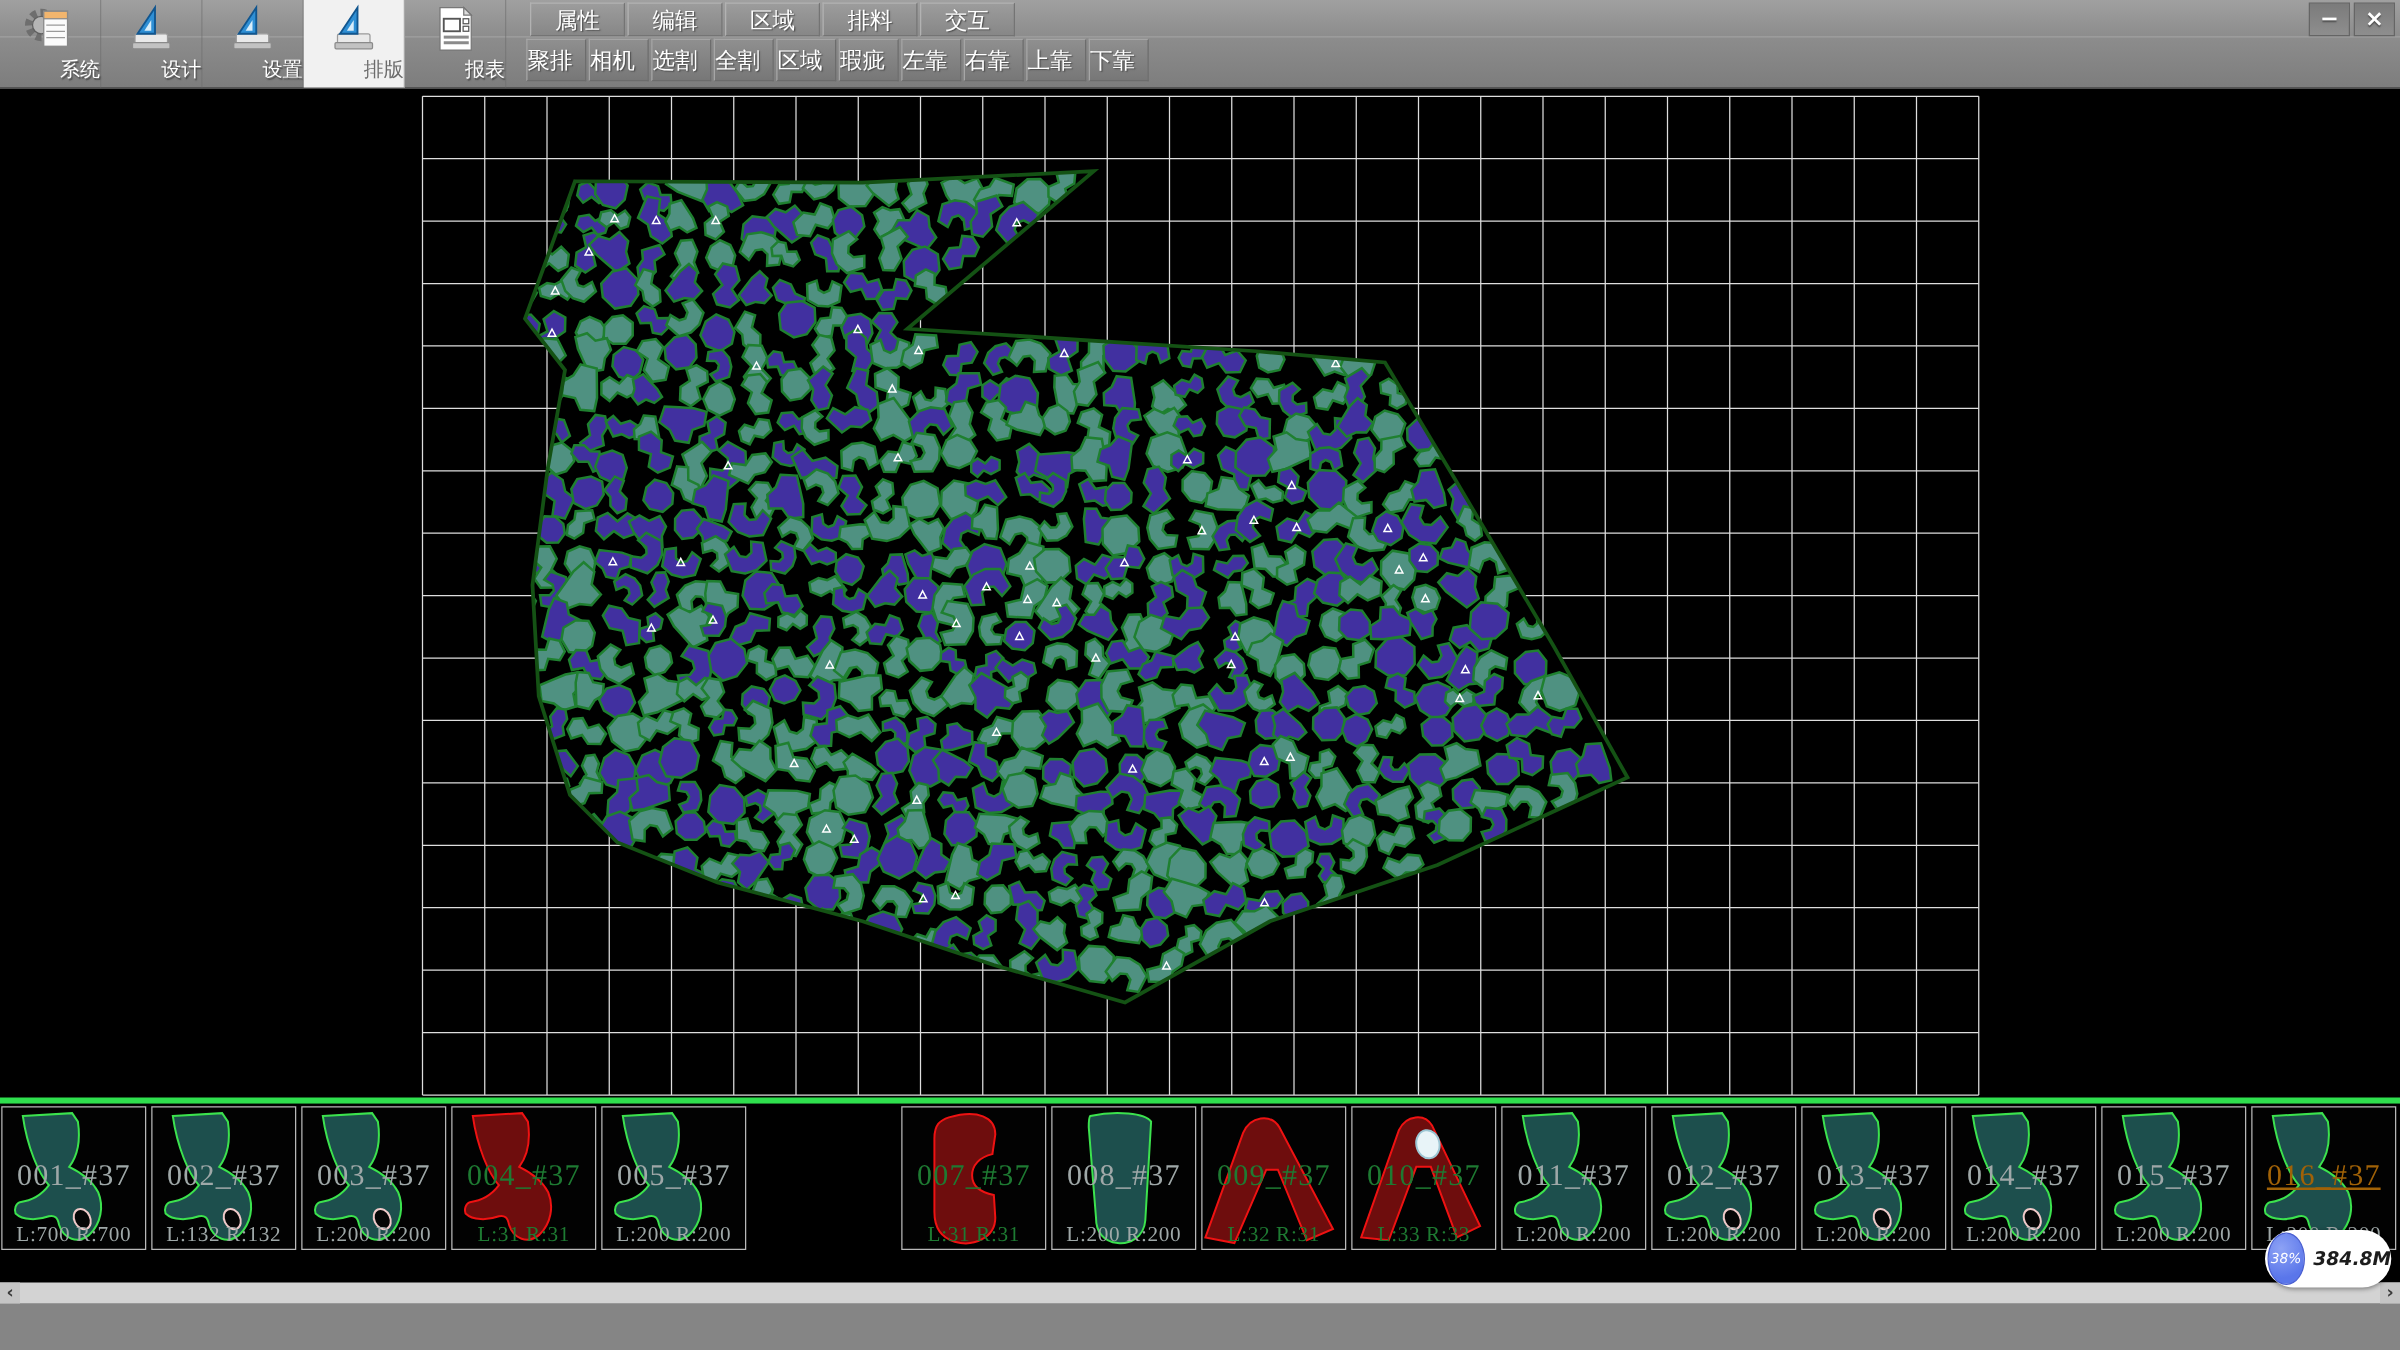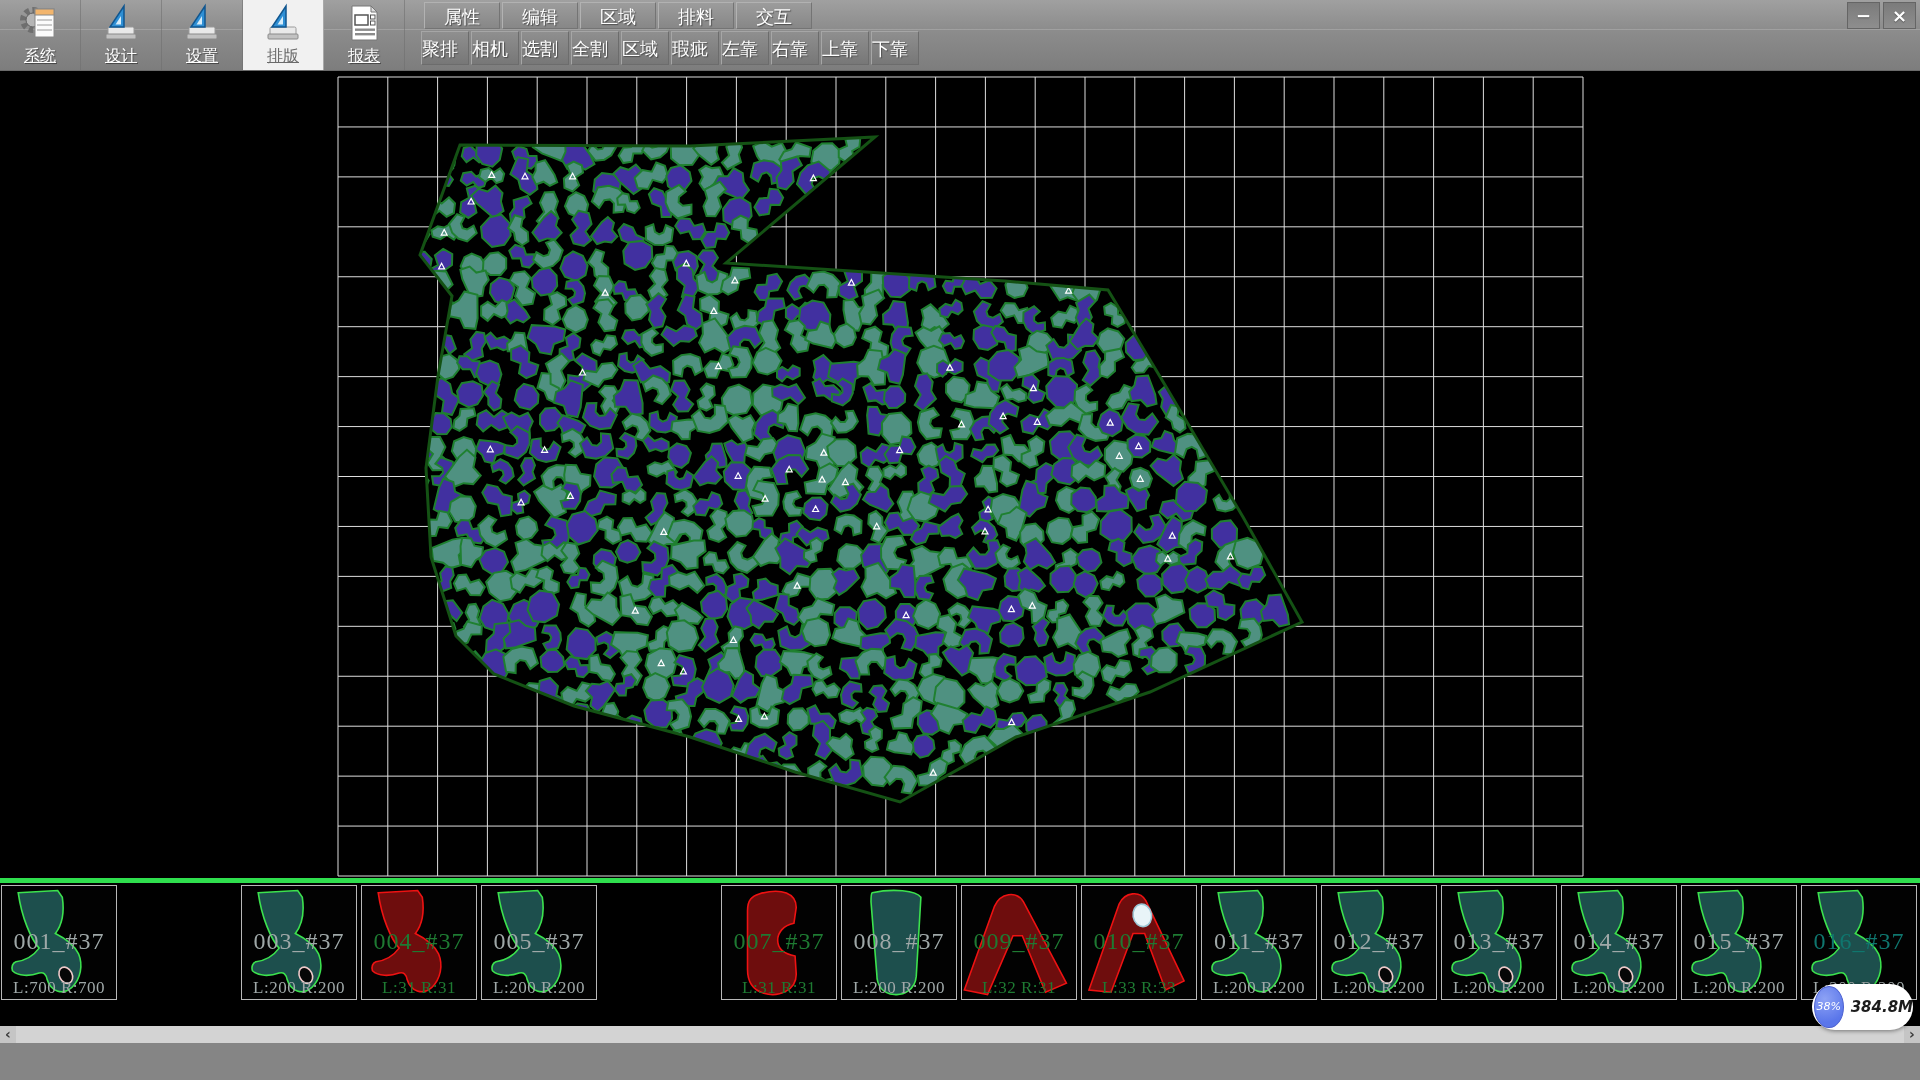--- a/index.html
+++ b/index.html
@@ -8,22 +8,22 @@
 
   
   .toolbar{position:absolute;left:0;top:0;width:1920px;height:70px;
            background:linear-gradient(180deg,#a0a0a0 0%,#8d8d8d 40%,#7d7d7d 100%);
            border-bottom:1px solid #6a6a6a;z-index:5;}
   .toolbar .seam{position:absolute;left:0;top:29px;width:1920px;height:1px;background:rgba(255,255,255,.18);}
   .apps{position:absolute;left:0;top:0;height:70px;display:flex;}
   .app-btn{width:80px;height:70px;position:relative;border-right:1px solid rgba(110,110,110,.55);cursor:default;}
   .app-btn.selected{background:#f1f1f1;}
   .app-btn svg{position:absolute;left:20px;top:3px;width:40px;height:40px;}
-  .app-label{position:absolute;left:0;bottom:3px;width:100%;text-align:center;font-size:16px;color:#fff;
-             text-shadow:1px 1px 1px rgba(70,70,70,.9);text-decoration:underline;}
+  .app-label{position:absolute;left:0;bottom:3px;width:100%;text-align:right;font-size:16px;color:#fff;
+             text-shadow:1px 1px 1px rgba(70,70,70,.9);}
   .app-btn.selected .app-label{color:#6b6b6b;text-shadow:none;}
 
   .tabs{position:absolute;left:424px;top:2px;display:flex;height:27px;}
   .tab{width:76px;height:27px;line-height:27px;text-align:center;color:#fff;font-size:18px;
        background:linear-gradient(180deg,#9c9c9c,#878787);
        border:1px solid;border-color:#b2b2b2 #747474 #747474 #b2b2b2;margin-right:2px;
        text-shadow:1px 1px 1px rgba(70,70,70,.9);box-sizing:border-box;}
   .tools{position:absolute;left:421px;top:31px;display:flex;height:34px;}
   .tool{width:48px;height:34px;line-height:33px;text-align:left;color:#fff;font-size:18px;
         background:linear-gradient(180deg,#8f8f8f,#777);
@@ -901,25 +901,33 @@
 <div class="sep-line"></div>
 <div class="thumbs" id="thumbs">
     <div class="thumb" style="left: 1px;">
       <svg viewBox="0 0 100 100" preserveAspectRatio="none">
         <path d="M14,6 L48,4 L52,10 C54,24 52,34 46,42 C54,46 62,52 66,60 C70,70 68,82 60,90 C52,97 42,93 39,83 C38,78 36,76 32,77 C24,80 14,80 9,75 C8,72 9,68 12,67 C20,66 27,62 32,55 C25,47 17,28 14,6 Z" fill="#1d4f4d" stroke="#3ce24e" stroke-width="1.6" vector-effect="non-scaling-stroke"></path>
         <ellipse cx="55" cy="79" rx="5.5" ry="7.5" transform="rotate(-25 55 79)" fill="#060606" stroke="#efc9c9" stroke-width="1.6" vector-effect="non-scaling-stroke"></ellipse>
       </svg>
       <div class="tname" style="color: rgb(159, 168, 168);">001_#37</div>
       <div class="tcounts" style="color: rgb(159, 168, 168);">L:700 R:700</div>
     </div>
-    <div class="thumb" style="left: 241px;">
+    <div class="thumb" style="left: 121px;">
       <svg viewBox="0 0 100 100" preserveAspectRatio="none">
         <path d="M14,6 L48,4 L52,10 C54,24 52,34 46,42 C54,46 62,52 66,60 C70,70 68,82 60,90 C52,97 42,93 39,83 C38,78 36,76 32,77 C24,80 14,80 9,75 C8,72 9,68 12,67 C20,66 27,62 32,55 C25,47 17,28 14,6 Z" fill="#1d4f4d" stroke="#3ce24e" stroke-width="1.6" vector-effect="non-scaling-stroke"></path>
         <ellipse cx="55" cy="79" rx="5.5" ry="7.5" transform="rotate(-25 55 79)" fill="#060606" stroke="#efc9c9" stroke-width="1.6" vector-effect="non-scaling-stroke"></ellipse>
       </svg>
+      <div class="tname" style="color: rgb(159, 168, 168);">002_#37</div>
+      <div class="tcounts" style="color: rgb(159, 168, 168);">L:132 R:132</div>
+    </div>
+    <div class="thumb" style="left: 241px;">
+      <svg viewBox="0 0 100 100" preserveAspectRatio="none">
+        <path d="M14,6 L48,4 L52,10 C54,24 52,34 46,42 C54,46 62,52 66,60 C70,70 68,82 60,90 C52,97 42,93 39,83 C38,78 36,76 32,77 C24,80 14,80 9,75 C8,72 9,68 12,67 C20,66 27,62 32,55 C25,47 17,28 14,6 Z" fill="#1d4f4d" stroke="#3ce24e" stroke-width="1.6" vector-effect="non-scaling-stroke"></path>
+        <ellipse cx="55" cy="79" rx="5.5" ry="7.5" transform="rotate(-25 55 79)" fill="#060606" stroke="#efc9c9" stroke-width="1.6" vector-effect="non-scaling-stroke"></ellipse>
+      </svg>
       <div class="tname" style="color: rgb(159, 168, 168);">003_#37</div>
       <div class="tcounts" style="color: rgb(159, 168, 168);">L:200 R:200</div>
     </div>
     <div class="thumb" style="left: 361px;">
       <svg viewBox="0 0 100 100" preserveAspectRatio="none">
         <path d="M14,6 L48,4 L52,10 C54,24 52,34 46,42 C54,46 62,52 66,60 C70,70 68,82 60,90 C52,97 42,93 39,83 C38,78 36,76 32,77 C24,80 14,80 9,75 C8,72 9,68 12,67 C20,66 27,62 32,55 C25,47 17,28 14,6 Z" fill="#6e0d0d" stroke="#ee1212" stroke-width="1.6" vector-effect="non-scaling-stroke"></path>
       </svg>
       <div class="tname" style="color: rgb(30, 122, 50);">004_#37</div>
       <div class="tcounts" style="color: rgb(30, 122, 50);">L:31 R:31</div>
     </div>
@@ -994,21 +1002,21 @@
       <svg viewBox="0 0 100 100" preserveAspectRatio="none">
         <path d="M14,6 L48,4 L52,10 C54,24 52,34 46,42 C54,46 62,52 66,60 C70,70 68,82 60,90 C52,97 42,93 39,83 C38,78 36,76 32,77 C24,80 14,80 9,75 C8,72 9,68 12,67 C20,66 27,62 32,55 C25,47 17,28 14,6 Z" fill="#1d4f4d" stroke="#3ce24e" stroke-width="1.6" vector-effect="non-scaling-stroke"></path>
       </svg>
       <div class="tname" style="color: rgb(159, 168, 168);">015_#37</div>
       <div class="tcounts" style="color: rgb(159, 168, 168);">L:200 R:200</div>
     </div>
     <div class="thumb" style="left: 1801px;">
       <svg viewBox="0 0 100 100" preserveAspectRatio="none">
         <path d="M14,6 L48,4 L52,10 C54,24 52,34 46,42 C54,46 62,52 66,60 C70,70 68,82 60,90 C52,97 42,93 39,83 C38,78 36,76 32,77 C24,80 14,80 9,75 C8,72 9,68 12,67 C20,66 27,62 32,55 C25,47 17,28 14,6 Z" fill="#1d4f4d" stroke="#3ce24e" stroke-width="1.6" vector-effect="non-scaling-stroke"></path>
       </svg>
-      <div class="tname" style="color: #0f766e;">016_#37</div>
+      <div class="tname" style="color: #a16207; text-decoration: underline;">016_#37</div>
       <div class="tcounts" style="color: rgb(159, 168, 168);">L:200 R:200</div>
     </div>
   </div>
 
 <div class="hscroll">
   <div class="arrow left">‹</div>
   <div class="arrow right">›</div>
 </div>
 <div class="footer"></div>
 

